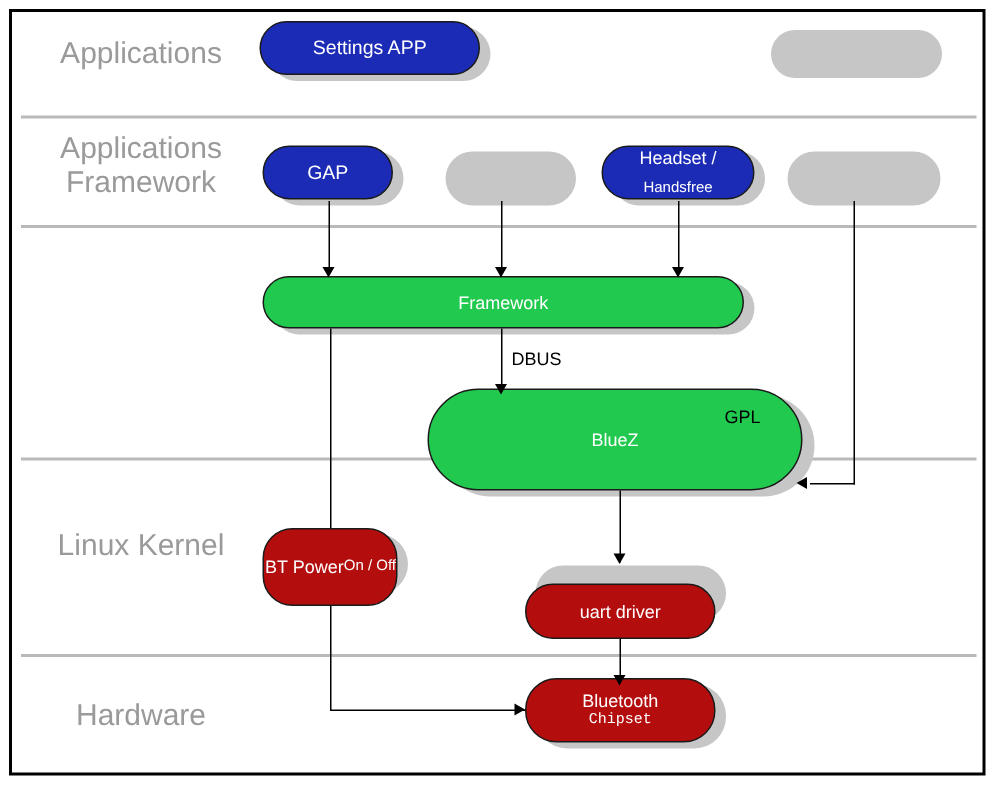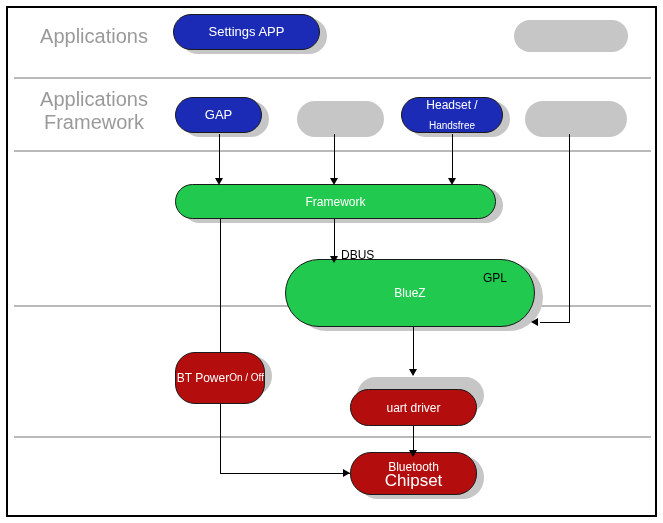--- a/index.html
+++ b/index.html
@@ -121,37 +121,39 @@
   <div id="frame"></div>
 
   <div class="separator" style="top:77px;"></div>
   <div class="separator" style="top:150px;"></div>
   <div class="separator" style="top:305px;"></div>
   <div class="separator" style="top:436px;"></div>
 
   <div class="layer-label" style="left:14px; top:25px;  width:160px;">Applications</div>
   <div class="layer-label" style="left:14px; top:88px;  width:160px;">Applications
 Framework</div>
+  <div class="layer-label" style="left:14px; top:353px; width:160px;">Linux Kernel</div>
+  <div class="layer-label" style="left:14px; top:466px; width:160px;">Hardware</div>
 
   <div class="vline" style="left:219px; top:134px; height:48px;"></div>
   <div class="arrow-down" style="left:215px; top:178px;"></div>
 
   <div class="vline" style="left:334px; top:134px; height:48px;"></div>
   <div class="arrow-down" style="left:330px; top:178px;"></div>
 
   <div class="vline" style="left:452px; top:134px; height:48px;"></div>
   <div class="arrow-down" style="left:448px; top:178px;"></div>
 
   <div class="vline" style="left:569px; top:134px; height:189px;"></div>
   <div class="hline" style="left:540px; top:322px; width:30px;"></div>
   <div class="arrow-left" style="left:531px; top:318px;"></div>
 
   <div class="vline" style="left:334px; top:219px; height:42px;"></div>
   <div class="arrow-down" style="left:330px; top:256px;"></div>
-  <div class="edge-label" style="left:341px; top:232px;margin-top:16px;">DBUS</div>
+  <div class="edge-label" style="left:341px; top:232px;">DBUS</div>
 
   <div class="vline" style="left:413px; top:327px; height:48px;"></div>
   <div class="arrow-down" style="left:409px; top:369px;"></div>
 
   <div class="vline" style="left:413px; top:410px; height:46px;"></div>
   <div class="arrow-down" style="left:409px; top:450px;"></div>
 
   <div class="vline" style="left:220px; top:219px; height:255px;"></div>
   <div class="hline" style="left:220px; top:473px; width:130px;"></div>
   <div class="arrow-right" style="left:343px; top:469px;"></div>
@@ -196,15 +198,15 @@
   </div>
 
   <div class="shadow" style="left:357px; top:377px; width:127px; height:37px; border-radius:19px;"></div>
   <div class="pill red" style="left:350px; top:373px; width:127px; height:37px; border-radius:19px;margin-top:16px;">
     <span class="lbl">uart driver</span>
   </div>
 
   <div class="shadow" style="left:357px; top:456px; width:127px; height:43px; border-radius:21px;"></div>
   <div class="pill red" style="left:350px; top:452px; width:127px; height:43px; border-radius:21px; flex-direction:column; justify-content:center;">
     <span class="lbl">Bluetooth</span>
-    <span class="lbl" style="font-size:17px;">Chipset</span>
+    <span class="lbl" style="font-size:10px;font-family:Liberation Mono, monospace;">Chipset</span>
   </div>
 </div>
 
 </body></html>

